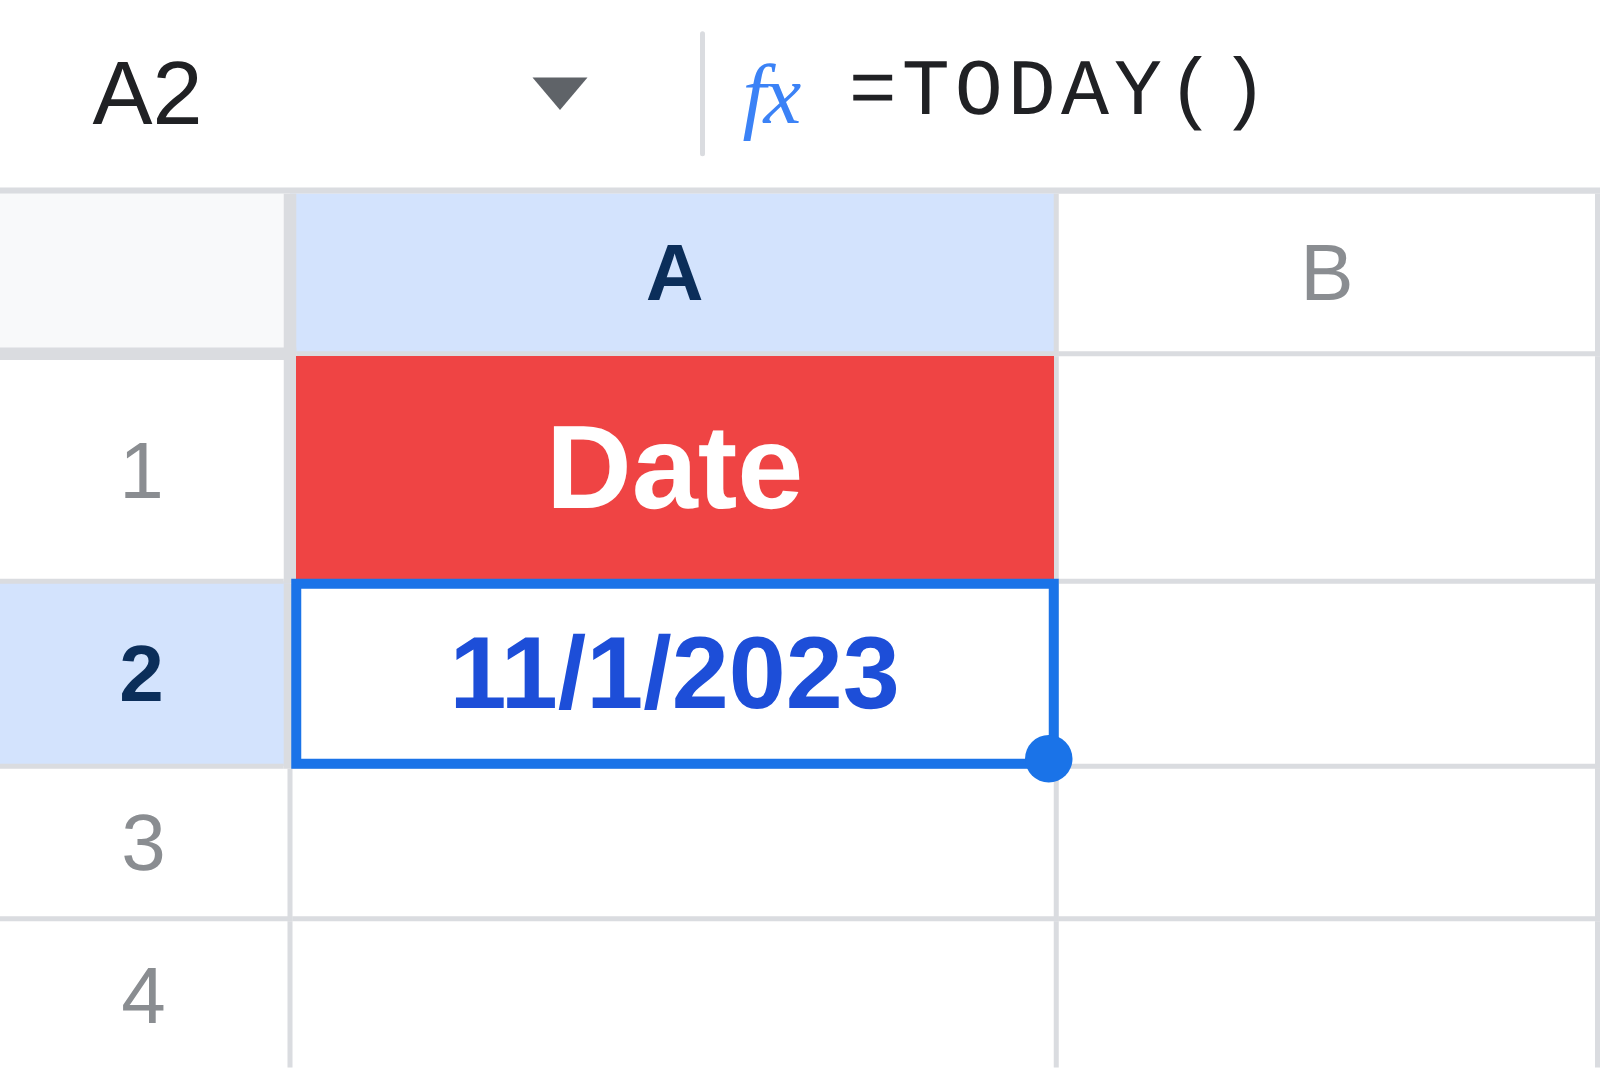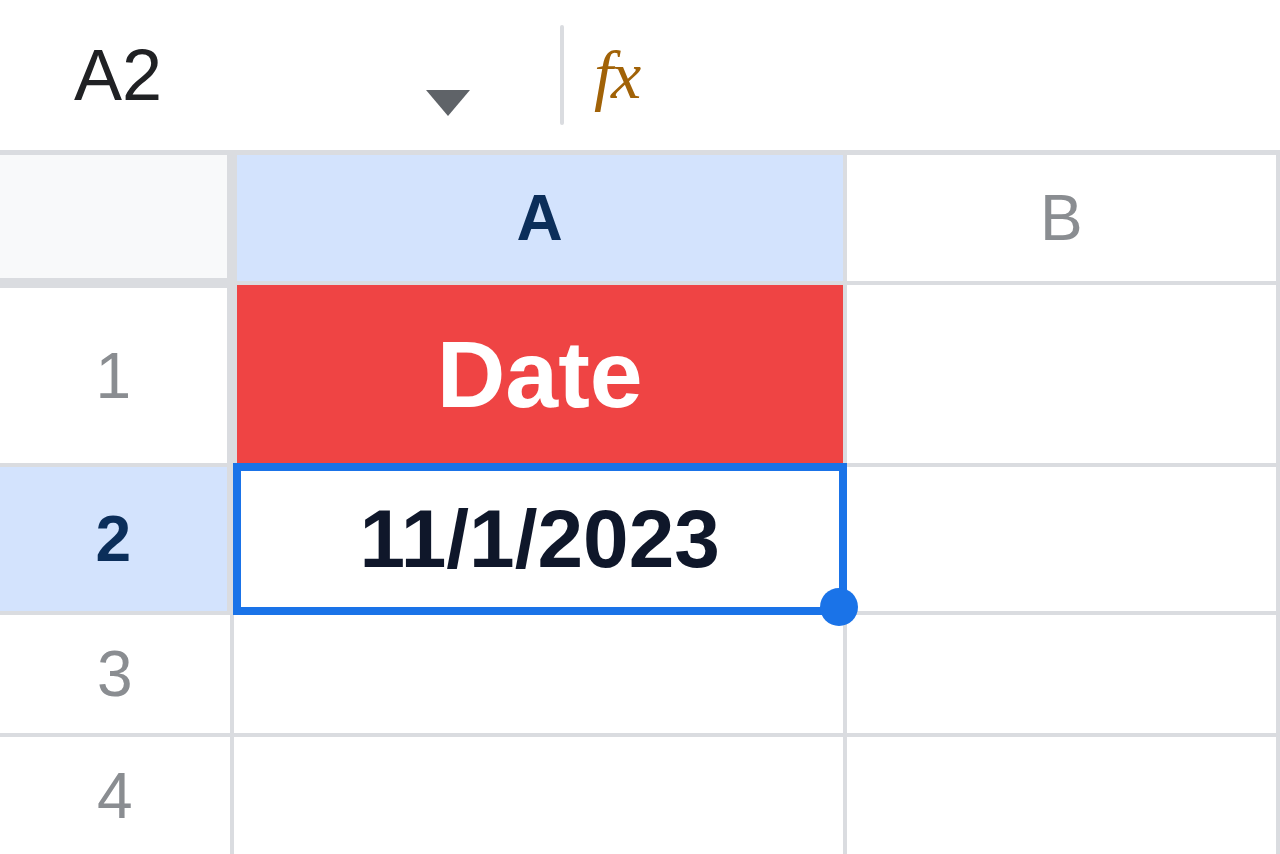--- a/index.html
+++ b/index.html
@@ -17,21 +17,21 @@
     
     
     .formula-bar {
       display: flex;
       align-items: center;
       height: 150px;
       padding: 0 0 0 50px;
     }
     .name-box {
       display: flex;
-      align-items: flex-end;
+      align-items: center;
       width: 480px;
       padding-right: 40px;
     }
     .name-box-text {
       font-size: 72px;
       font-weight: 400;
       color: #202124;
       flex: 1;
       padding-left: 24px;
     }
@@ -47,21 +47,21 @@
       width: 4px;
       height: 100px;
       background: #dadce0;
       border-radius: 2px;
       margin: 0 30px;
     }
     .fx-label {
       font-family: Georgia, "Times New Roman", serif;
       font-style: italic;
       font-size: 68px;
-      color: #a16207;
+      color: #3b82f6;
       margin-right: 40px;
       letter-spacing: -2px;
     }
     .formula-input {
       font-family: "Consolas", "Menlo", "Courier New", monospace;
       font-size: 64px;
       letter-spacing: 4px;
       color: #202124;
       font-weight: 400;
     }
@@ -148,21 +148,21 @@
     .cell-A1 {
       background: #ef4444;
       color: #ffffff;
       font-size: 95px;
       font-weight: 700;
     }
     
     .cell-A2-inner {
       font-size: 82px;
       font-weight: 700;
-      color: #0f172a;
+      color: #1d4ed8;
       white-space: nowrap;
       text-align: center;
     }
     
     
     .selection-box {
       position: absolute;
       border: 8px solid #1a73e8;
       pointer-events: none;
       box-sizing: border-box;
@@ -193,20 +193,21 @@
 </head>
 <body>
 
 <div class="formula-bar">
   <div class="name-box">
     <span class="name-box-text">A2</span>
     <span class="name-box-dropdown"></span>
   </div>
   <div class="divider"></div>
   <span class="fx-label">fx</span>
+  <span class="formula-input">=TODAY()</span>
 </div>
 
 <div class="grid-wrap">
   <table>
     <tbody>
         <tr>
       <td class="corner-cell"></td>
       <td class="col-header col-A">A</td>
       <td class="col-header col-B">B</td>
     </tr>

